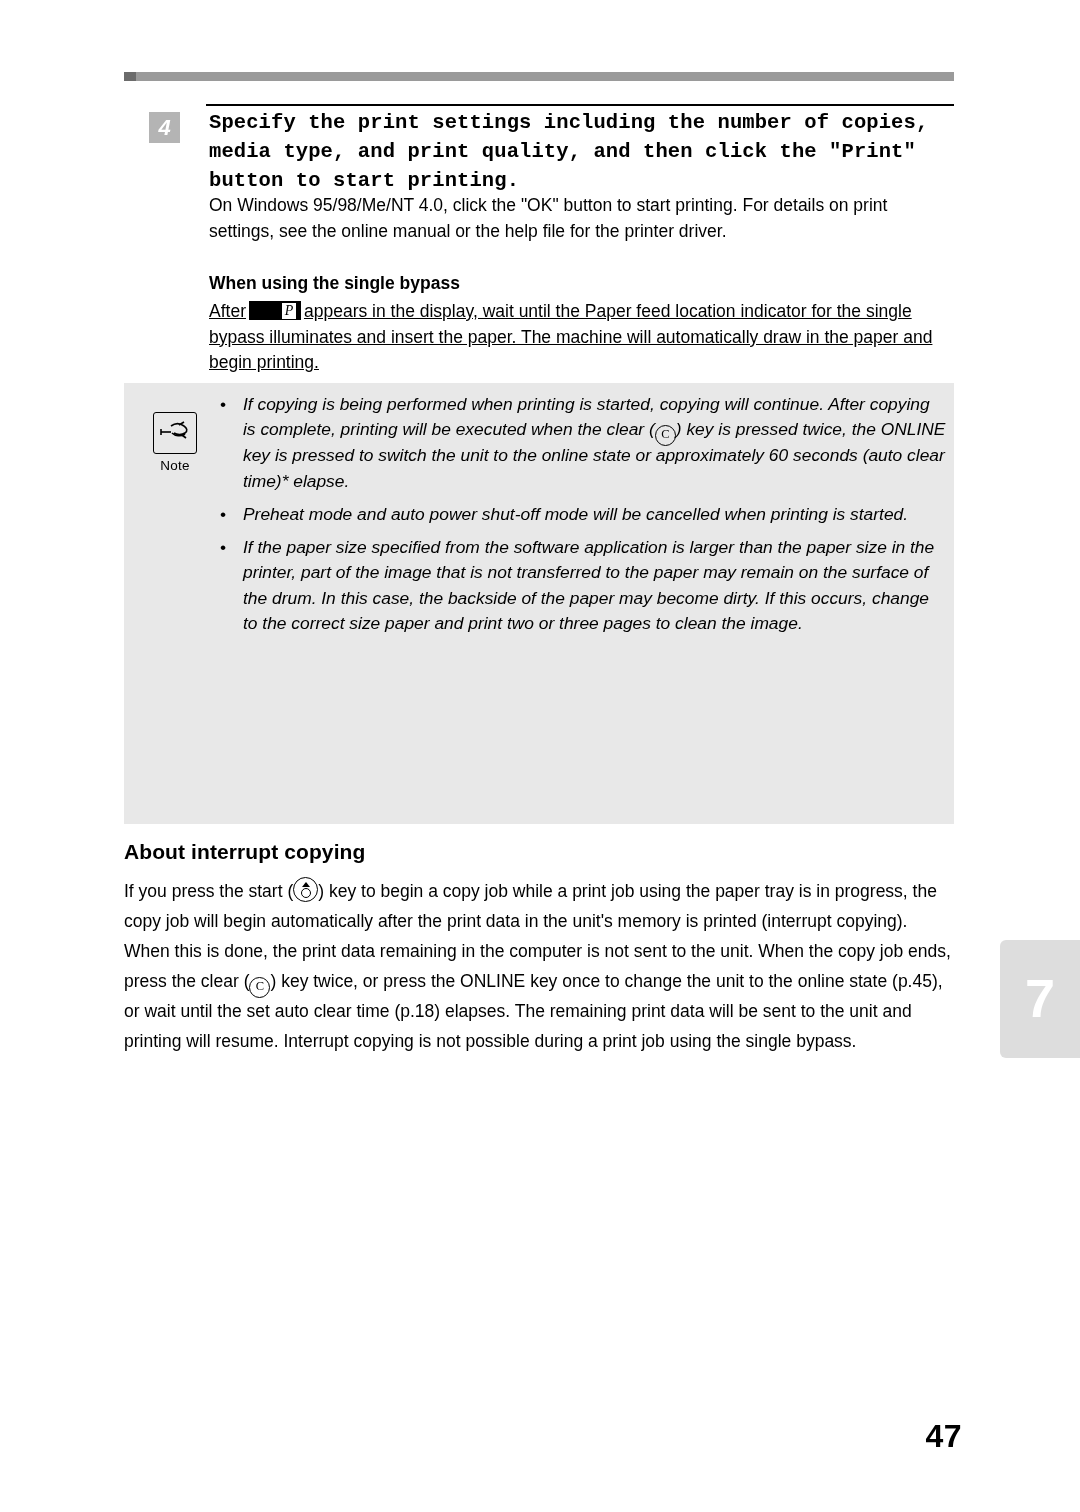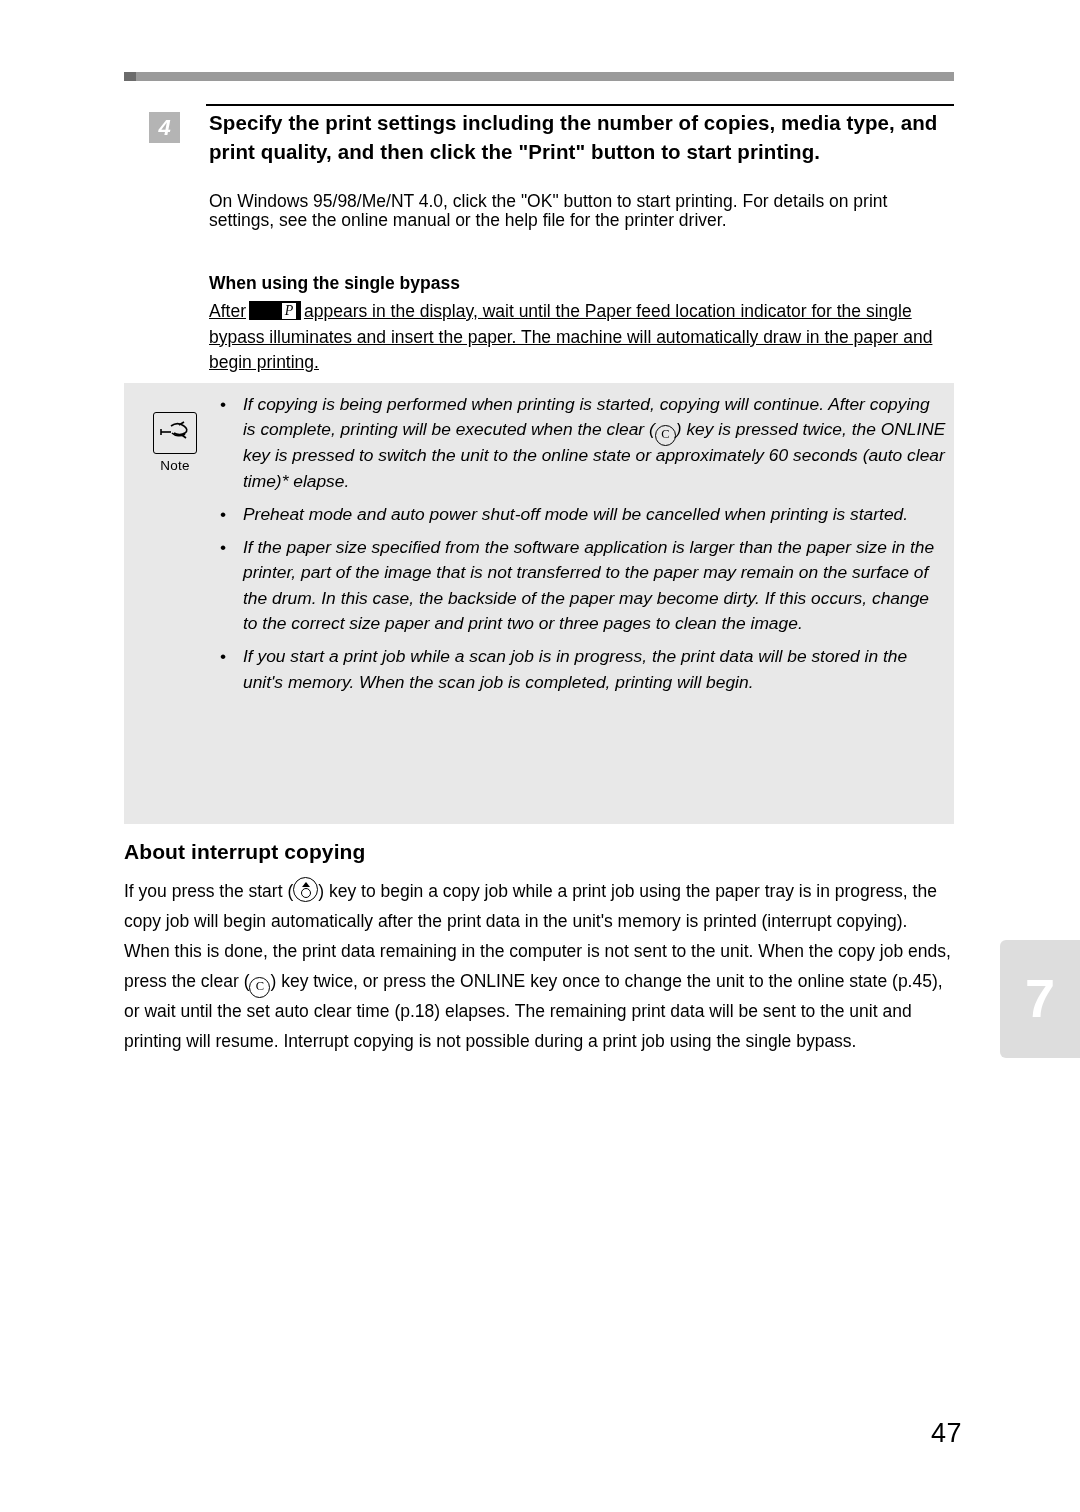--- a/index.html
+++ b/index.html
@@ -59,28 +59,29 @@
   }
   .step-heading {
     position: absolute;
     left: 209px;
     top: 108px;
     width: 748px;
     font-size: 20.5px;
     font-weight: bold;
     line-height: 29px;
     letter-spacing: 0.1px;
+    font-family: Liberation Mono, monospace;
   }
   .step-body {
     position: absolute;
     left: 209px;
     top: 192px;
     width: 748px;
     font-size: 17.5px;
-    line-height: 19px;
+    line-height: 26px;
   }
   .subhead {
     position: absolute;
     left: 209px;
     top: 273px;
     font-size: 17.5px;
     font-weight: bold;
   }
   .bypass-para {
     position: absolute;
@@ -268,22 +269,22 @@
     font-weight: bold;
     color: #ffffff;
     line-height: 72px;
   }
 
   
   .folio {
     position: absolute;
     right: 118px;
     top: 1418px;
-    font-size: 27px;
-    font-weight: normal;
+    font-size: 32px;
+    font-weight: bold;
     letter-spacing: 0.5px;
   }
 </style>
 </head>
 <body>
 
 <div class="top-rule"></div>
 <div class="top-rule-dark"></div>
 
 <div class="step-num">4</div>
@@ -320,23 +321,20 @@
   </div>
   <div class="gap"></div>
   <div class="bullet-row">
     <span>Preheat mode and auto power shut-off mode will be cancelled when printing is started.</span>
   </div>
   <div class="gap"></div>
   <div class="bullet-row">
     <span>If the paper size specified from the software application is larger than the paper size in the printer, part of the image that is not transferred to the paper may remain on the surface of the drum. In this case, the backside of the paper may become dirty. If this occurs, change to the correct size paper and print two or three pages to clean the image.</span>
   </div>
   <div class="gap"></div>
-  <div class="bullet-row">
-    <span>If you start a print job while a scan job is in progress, the print data will be stored in the unit's memory. When the scan job is completed, printing will begin.</span>
-  </div>
 </div>
 
 <div class="section-title">About interrupt copying</div>
 <div class="section-body">
   <span>If you press the start (</span><span class="key-start"></span><span>) key to begin a copy job while a print job using the paper tray is in progress, the copy job will begin automatically after the print data in the unit's memory is printed (interrupt copying). When this is done, the print data remaining in the computer is not sent to the unit. When the copy job ends, press the clear (</span><span class="key-c">C</span><span>) key twice, or press the ONLINE key once to change the unit to the online state (p.45), or wait until the set auto clear time (p.18) elapses. The remaining print data will be sent to the unit and printing will resume. Interrupt copying is not possible during a print job using the single bypass.</span>
 </div>
 
 <div class="tab"></div>
 <div class="tab-num">7</div>
 

